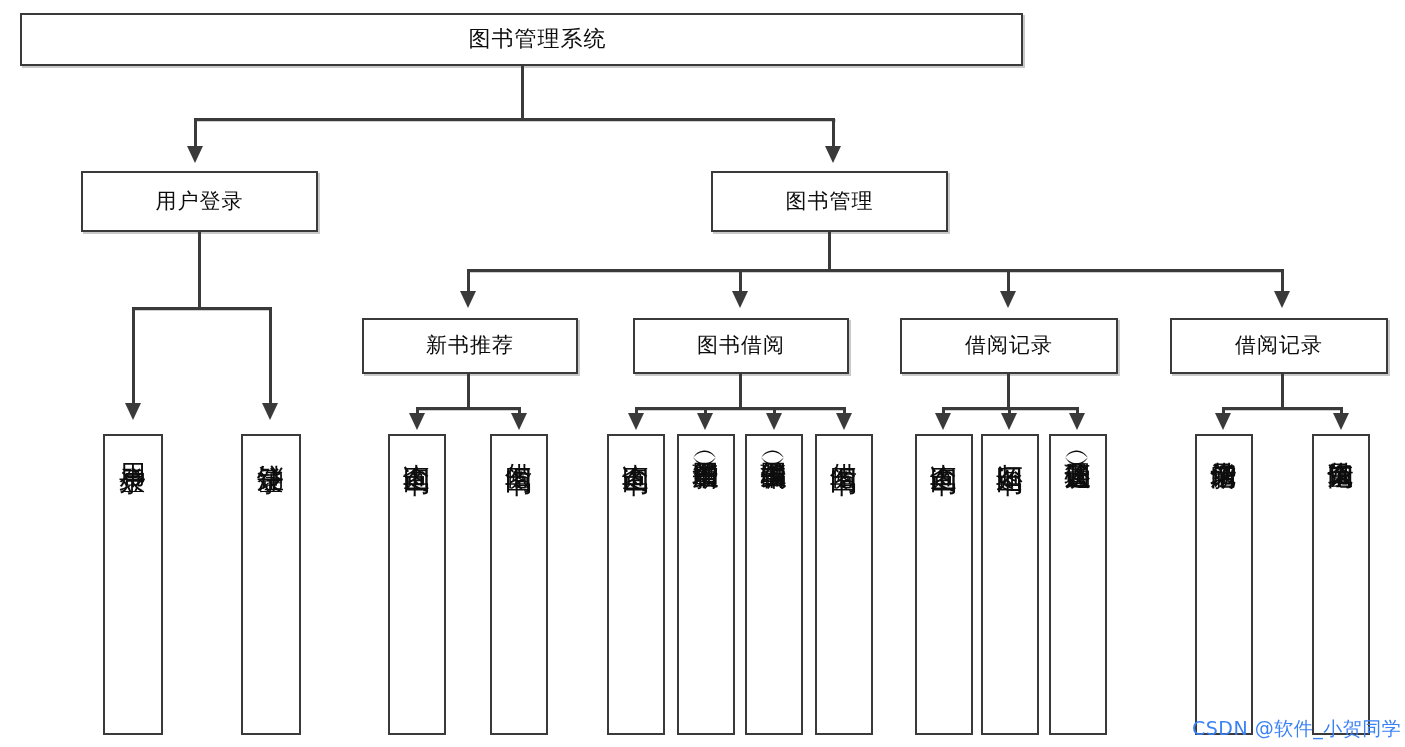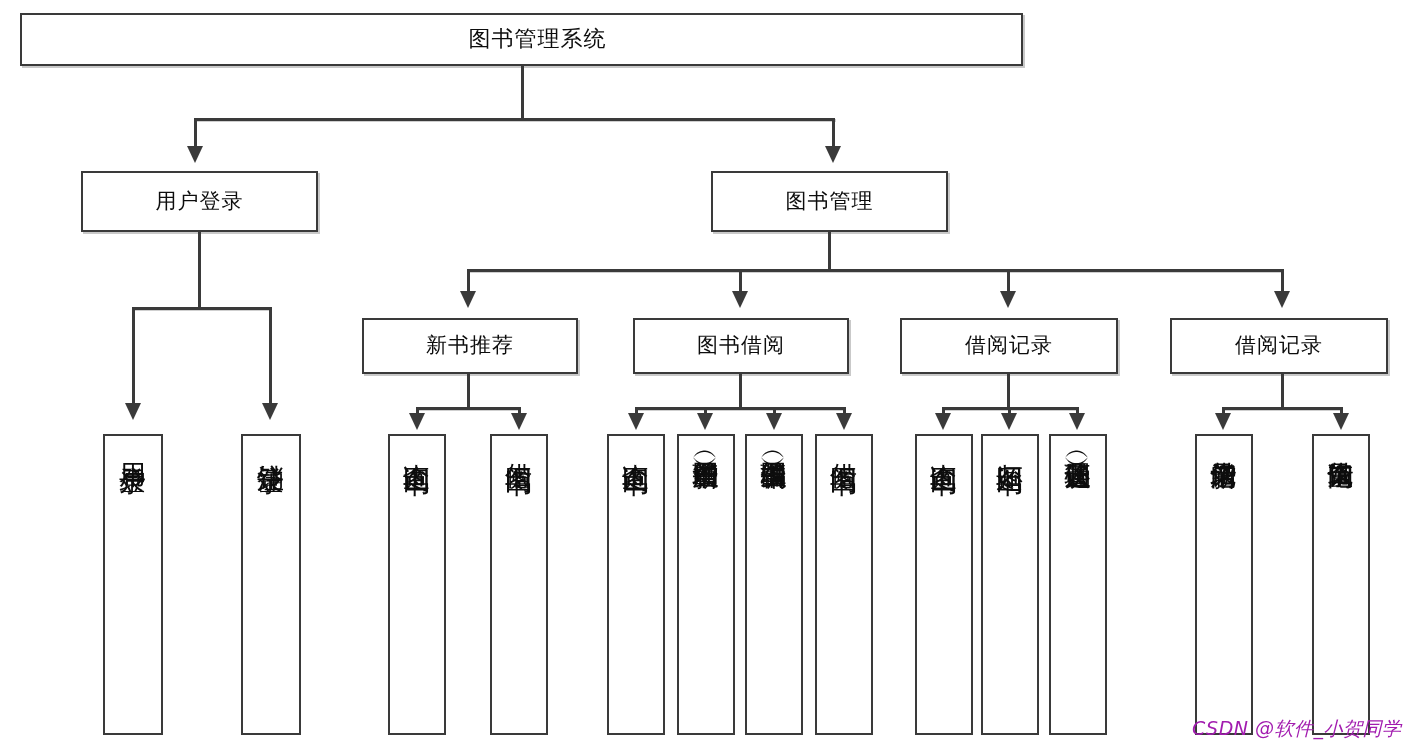--- a/index.html
+++ b/index.html
@@ -68,25 +68,24 @@
     width:0;height:0;
     border-left:8px solid transparent;
     border-right:8px solid transparent;
     border-top:17px solid #3a3a3a;
   }
 
   
   #watermark{
     position:absolute;
     font-size:19px;
-    color:#a21caf;
+    color:#3b82f6;
     white-space:nowrap;
     letter-spacing:0.5px;
     pointer-events:none;
-    font-style:italic;
   }
 </style>
 </head>
 <body>
 
 <div id="stage">
 
   <div class="node horiz root shadowed" style="left:20px;top:13px;width:1003px;height:53px;">
     <span class="label">图书管理系统</span>
   </div>

